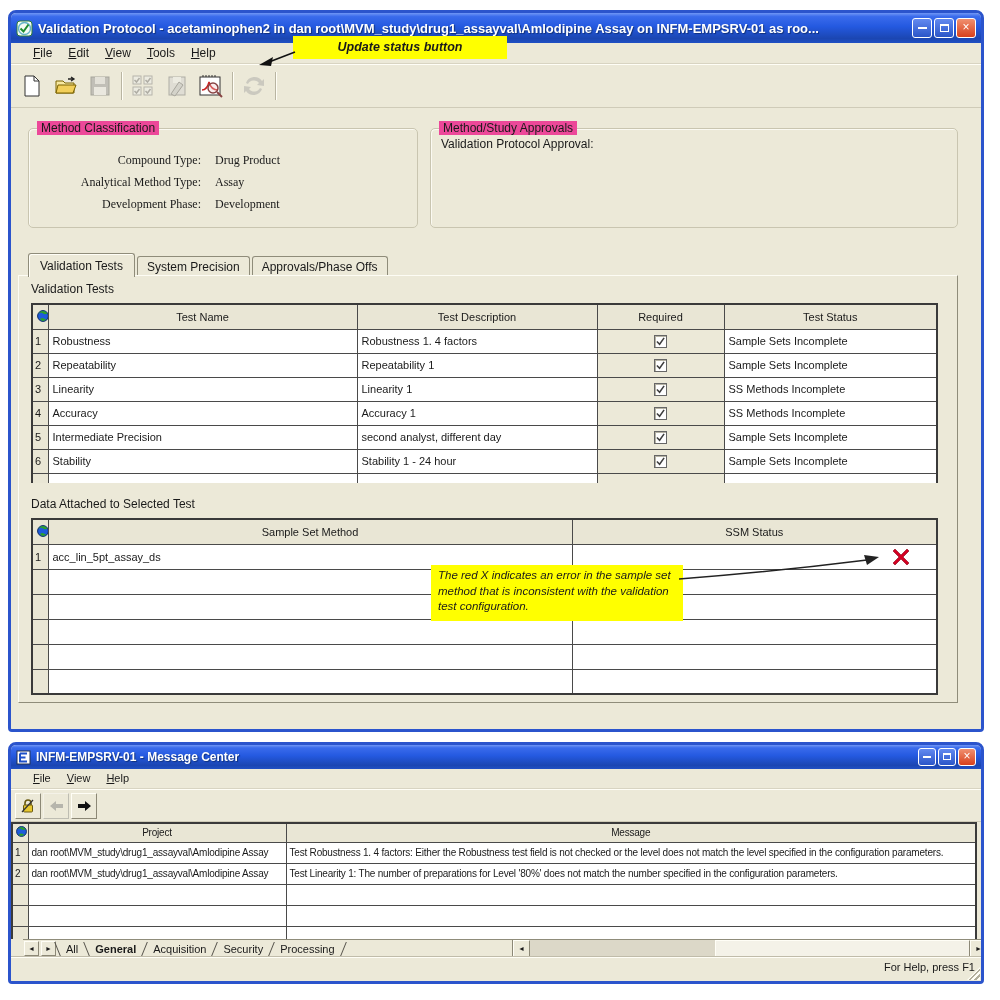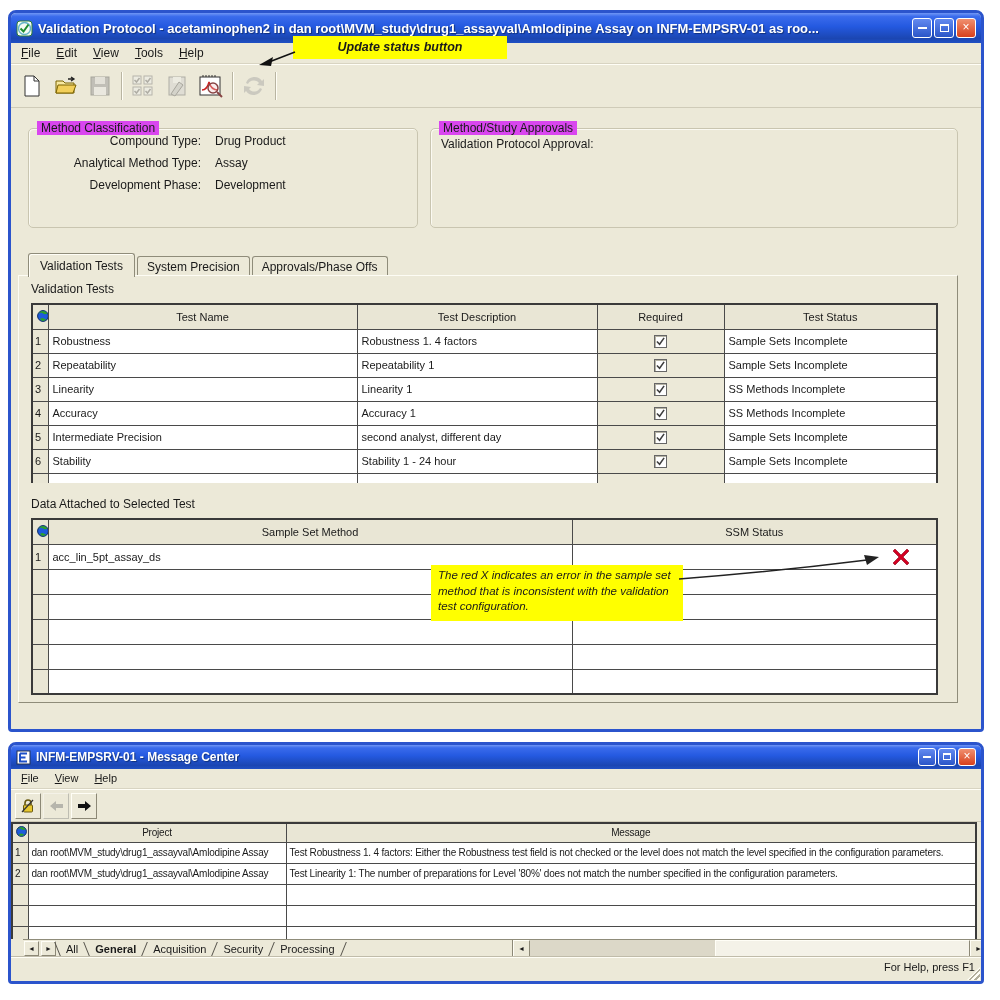--- a/index.html
+++ b/index.html
@@ -7,30 +7,30 @@
   .win { position:absolute; background:#ece9d8; border:3px solid #2b54cc; border-radius:8px 8px 4px 4px; overflow:hidden; }
   .titlebar { display:flex; align-items:center; gap:5px; padding:0 5px;
     background:linear-gradient(180deg,#6f96f5 0%,#3a6bec 12%,#2459e0 45%,#1b46b2 85%,#2050c4 100%); }
   .title-text { flex:1; color:#fff; font-weight:bold; font-size:13px; white-space:nowrap; overflow:hidden; text-shadow:1px 1px 1px #10307a; }
   .winbtns { display:flex; gap:2px; }
   .winbtn { width:20px; height:20px; border:1px solid #fff; border-radius:3px; color:#fff; font-size:12px; line-height:17px; text-align:center;
     background:linear-gradient(180deg,#638af0,#2a55c8); }
   .winbtn.close { background:linear-gradient(180deg,#f09070,#d8401c); }
   .winbtn .maxsq { display:inline-block; width:9px; height:8px; border:1px solid #fff; border-top-width:2px; margin-top:5px; }
   .winbtn .minln { display:inline-block; width:9px; height:3px; border-bottom:2px solid #fff; margin-bottom:2px; }
-  .menubar { display:flex; background:#ece9d8; border-bottom:1px solid #d8d4c2; padding:1px 2px; font-size:12px; }
+  .menubar { display:flex; background:#ece9d8; border-bottom:1px solid #d8d4c2; padding:1px 14px; font-size:12px; }
   .menu-item { display:inline-block; padding:2px 8px; }
   .menu-item::first-letter { text-decoration:underline; }
   .toolbar { display:flex; align-items:center; background:#ece9d8; border-top:1px solid #fffef6; border-bottom:1px solid #cfcbb8; padding:4px 4px; }
   .tbtn { width:34px; height:32px; display:flex; align-items:center; justify-content:center; }
   .tsep { width:1px; height:28px; background:#b9b5a2; box-shadow:1px 0 0 #fffef6; margin:0 4px; }
   .disabled { opacity:.45; filter:grayscale(.9); }
   .client { position:absolute; left:0; right:0; bottom:0; background:#ece9d8; }
   .groupbox { position:absolute; border:1px solid #c9c5b0; border-radius:5px; box-shadow:inset 1px 1px 0 #fbfaf2; }
-  .gb-title { position:absolute; top:-8px; left:8px; background:#d946ef; padding:0 4px; font-size:12px; }
+  .gb-title { position:absolute; top:-8px; left:8px; background:#ec4899; padding:0 4px; font-size:12px; }
   .gb-row { display:flex; line-height:22px; font-size:12px; }
   .gb-label { width:172px; text-align:right; }
   .gb-value { margin-left:14px; }
   .tabs { position:absolute; display:flex; align-items:flex-end; }
   .tab { padding:3px 9px 3px; font-size:12px; background:#ece9d8; border:1px solid #8f8c7a; border-bottom:none; border-radius:3px 3px 0 0; margin-right:2px; position:relative; z-index:5; }
   .tab.active { padding:5px 11px 4px; z-index:7; box-shadow:inset 1px 1px 0 #fffef6; }
   .panel { position:absolute; background:#ece9d8; border:1px solid; border-color:#fdfcf4 #8f8c7a #8f8c7a #fdfcf4; z-index:6; }
   .seclabel { position:absolute; font-size:12px; }
   .tclip { position:absolute; overflow:hidden; }
   table.grid { border-collapse:collapse; table-layout:fixed; background:#fff; border:2px solid #3a3a3a; }
@@ -157,21 +157,21 @@
   <div class="callout co1" style="left:282px;top:23px;width:214px;height:23px;">Update status button</div>
   <svg class="overlay" style="left:240px;top:30px;" width="100" height="30">
     <line x1="44" y1="9" x2="18" y2="19" stroke="#111" stroke-width="1.6"></line>
     <polygon points="8,22 22,14 20,23" fill="#111"></polygon>
   </svg>
 
   <div class="client" style="top:95px;">
 
     <div class="groupbox" style="left:17px;top:20px;width:390px;height:100px;">
       <span class="gb-title">Method Classification</span>
-      <div style="padding-top:1px;">
+      <div style="padding-top:20px;font-family:Liberation Serif, serif;">
         <div class="gb-row">
             <span class="gb-label">Compound Type:</span>
             <span class="gb-value">Drug Product</span>
           </div>
         <div class="gb-row">
             <span class="gb-label">Analytical Method Type:</span>
             <span class="gb-value">Assay</span>
           </div>
         <div class="gb-row">
             <span class="gb-label">Development Phase:</span>

